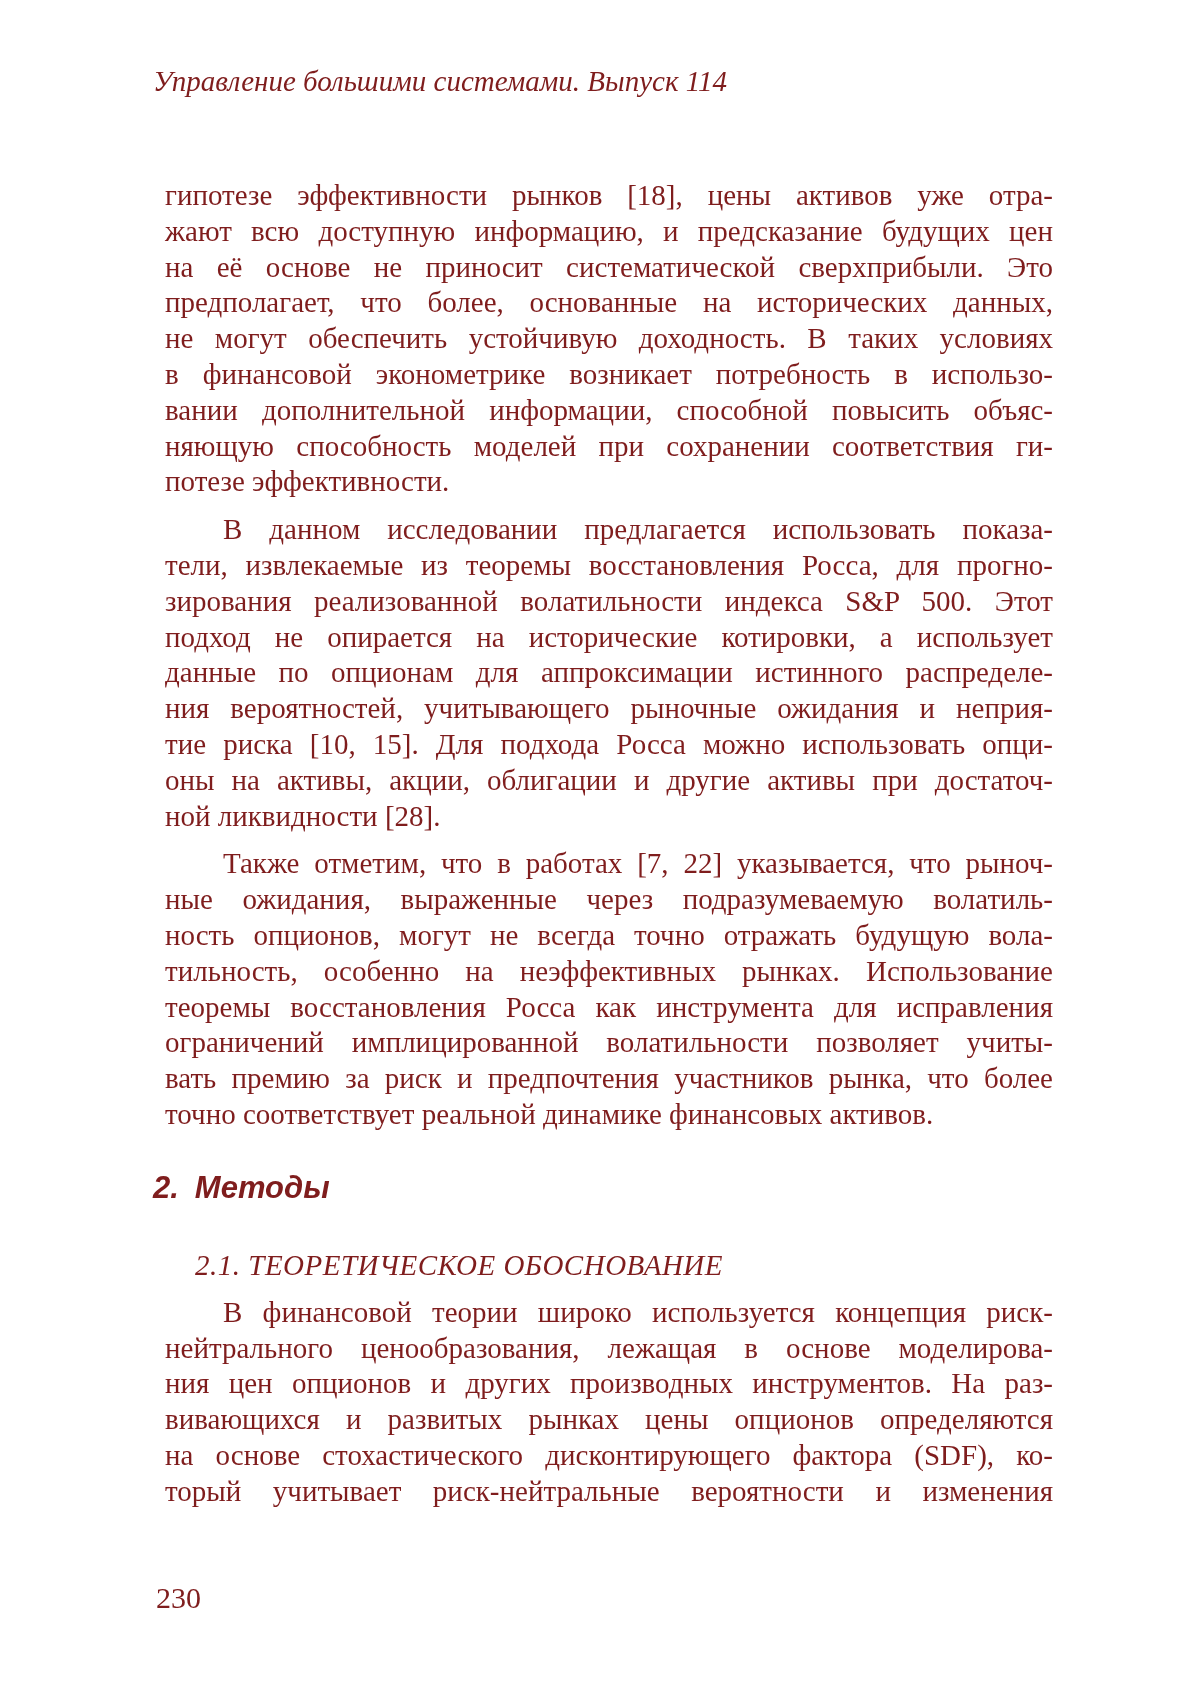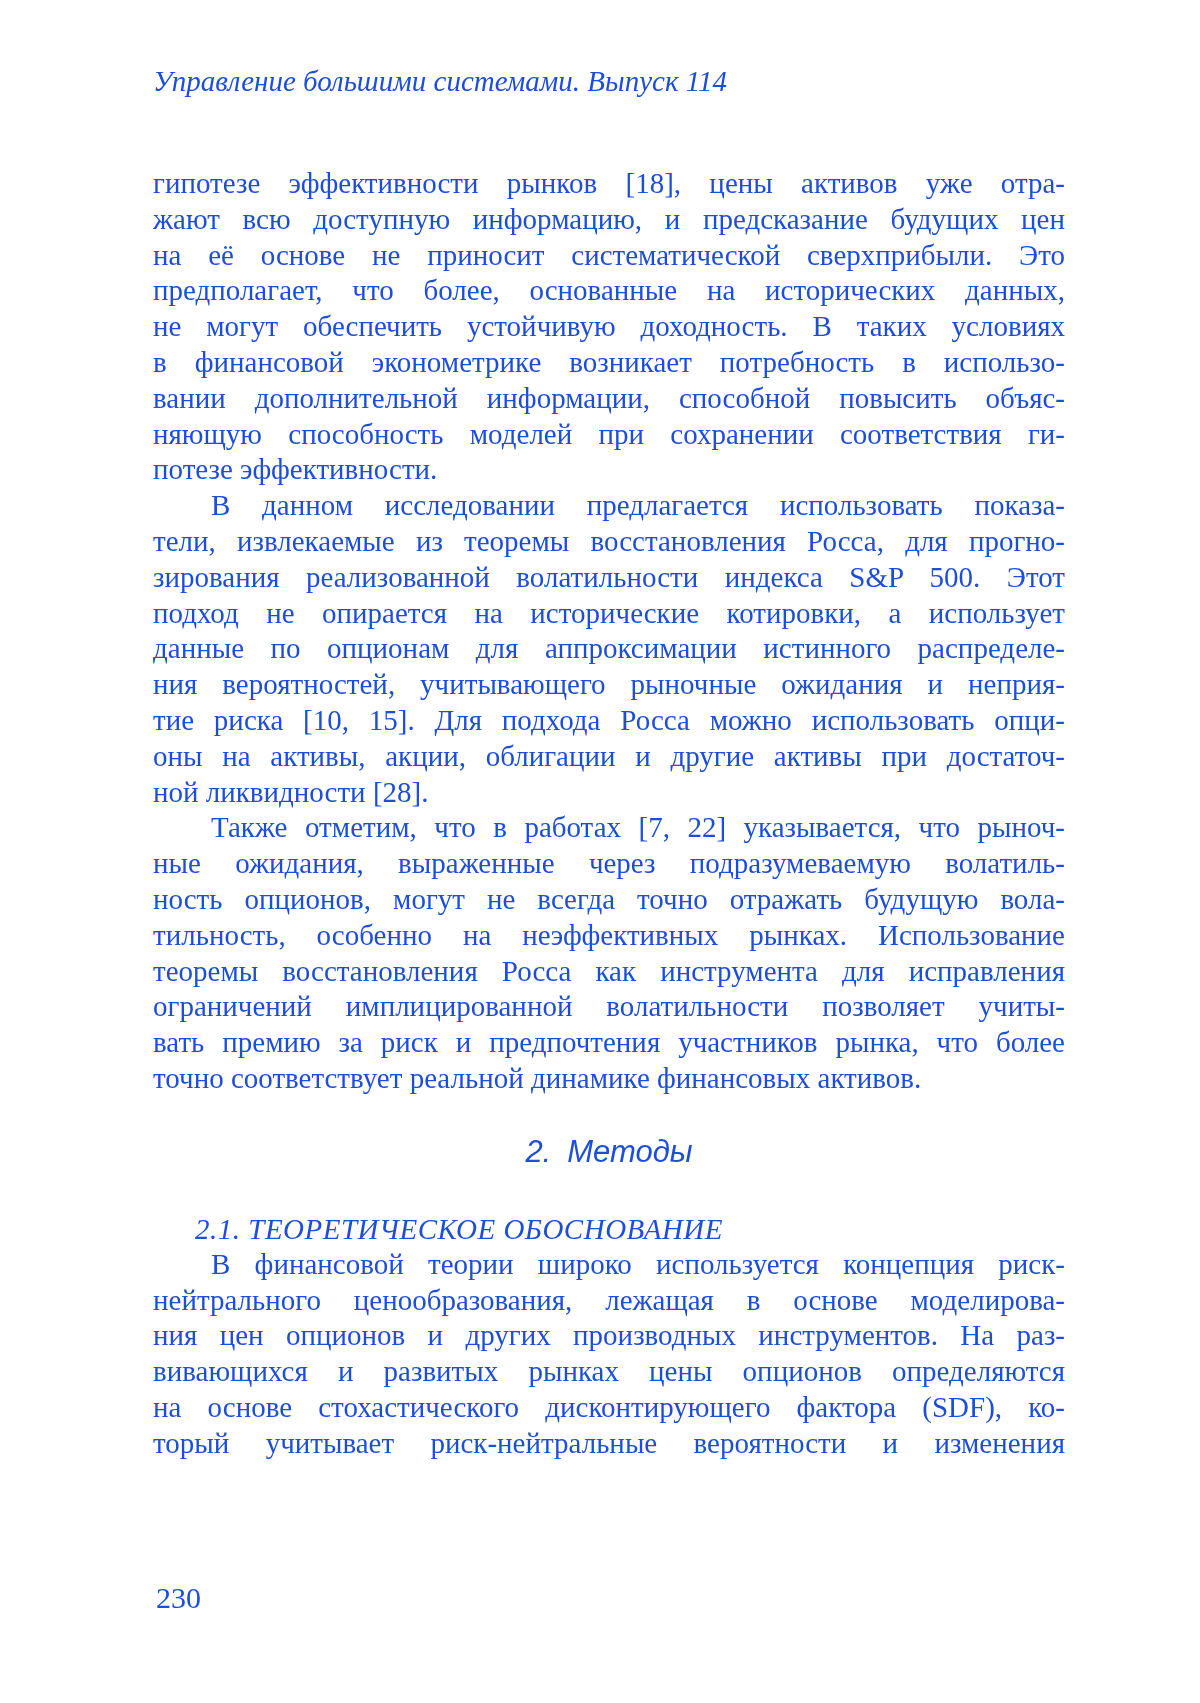--- a/index.html
+++ b/index.html
@@ -5,60 +5,59 @@
   html, body {
     margin: 0;
     padding: 0;
     background: #ffffff;
   }
   .page {
     position: relative;
     width: 1200px;
     height: 1703px;
     background: #ffffff;
-    color: #1d4ed8;
+    color: #7f1d1d;
     font-family: "Liberation Serif", serif;
     overflow: hidden;
   }
   .running-head {
     position: absolute;
     left: 153px;
     top: 64px;
     font-style: italic;
     font-size: 29px;
     line-height: 34px;
     white-space: nowrap;
   }
   .content {
     position: absolute;
     left: 153px;
     top: 166px;
     width: 912px;
   }
-  .paragraph { margin: 0; padding: 0; }
+  .paragraph { margin: 12px; padding: 0; }
   .line {
     font-size: 29px;
     line-height: 35.8px;
     height: 35.8px;
     white-space: normal;
   }
   .line.j {
     text-align: justify;
     text-align-last: justify;
     text-justify: inter-word;
   }
   .line.ind { text-indent: 58px; }
   .section-heading {
     margin-top: 36px;
     font-family: "Liberation Sans", sans-serif;
-    font-weight: normal;
+    font-weight: bold;
     font-style: italic;
     font-size: 31px;
     line-height: 38px;
-    text-align: center;
   }
   .section-heading .h-num { margin-right: 16px; }
   .subsection-heading {
     margin-top: 40px;
     font-style: italic;
     font-size: 29px;
     line-height: 36px;
     letter-spacing: 0.5px;
     margin-left: 42px;
   }

